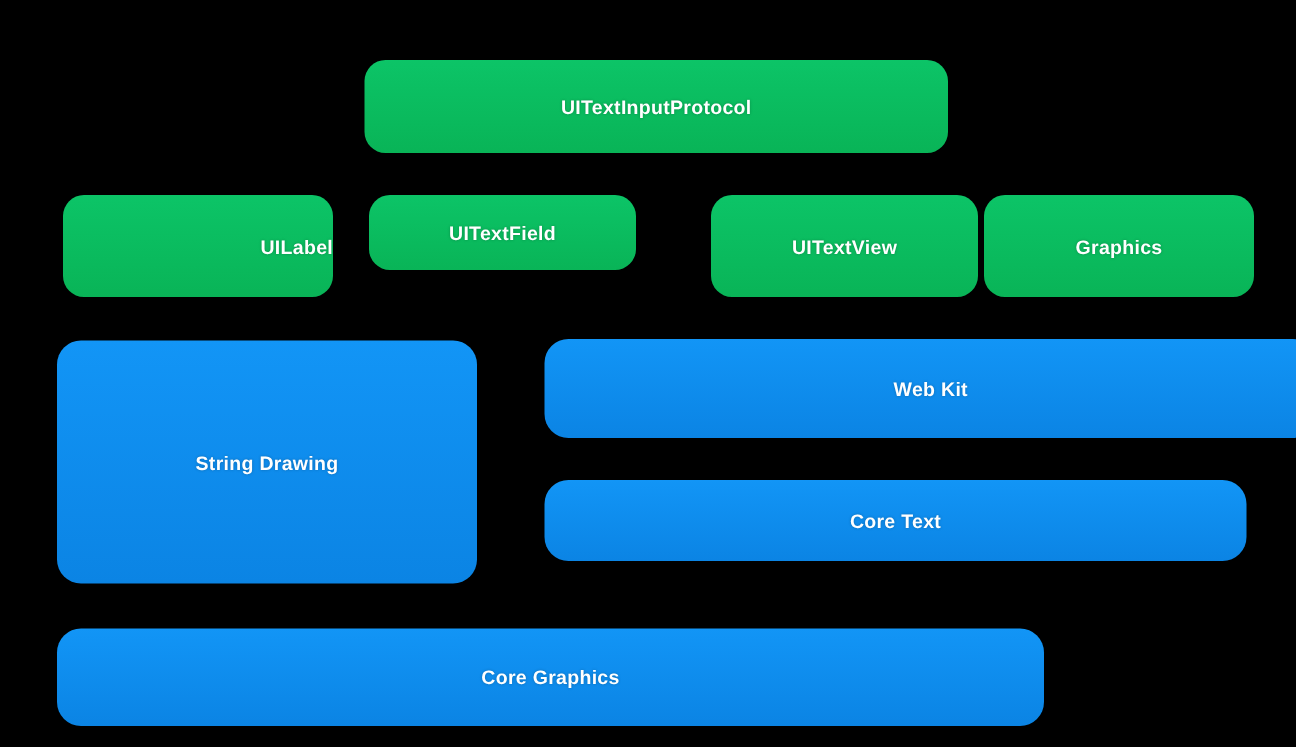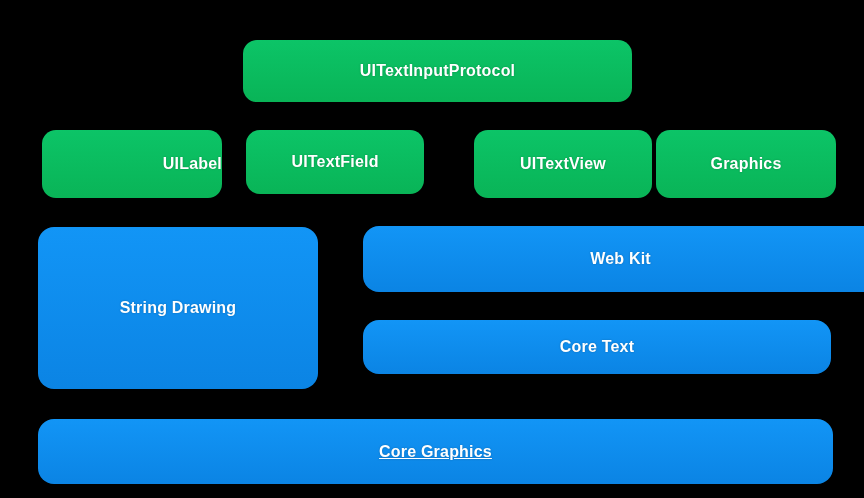--- a/index.html
+++ b/index.html
@@ -15,48 +15,48 @@
     overflow: hidden;
     font-family: "Liberation Sans", "DejaVu Sans", sans-serif;
   }
   .box {
     position: absolute;
     display: flex;
     align-items: center;
     justify-content: center;
     color: #ffffff;
     font-weight: bold;
-    font-size: 16px;
+    font-size: 13px;
     letter-spacing: 0.2px;
     text-shadow: 0 0 2px rgba(0,0,0,0.25);
     box-sizing: border-box;
   }
   .green {
     background: linear-gradient(180deg, #0cc467 0%, #09b457 100%);
     border-radius: 14px;
   }
   .blue {
     background: linear-gradient(180deg, #1295f6 0%, #0b84e4 100%);
     border-radius: 16px;
   }
 
   
   .pos-protocol     { left: 243px; top: 40px;  width: 389px; height: 62px; }
 
   
   .pos-uilabel      { left: 42px;  top: 130px; width: 180px; height: 68px; justify-content: flex-end; }
-  .pos-uitextfield  { left: 246px; top: 130px; width: 178px; height: 64px; }
+  .pos-uitextfield  { left: 246px; top: 130px; width: 178px; height: 50px; }
   .pos-uitextview   { left: 474px; top: 130px; width: 178px; height: 68px; }
   .pos-uiwebview    { left: 656px; top: 130px; width: 180px; height: 68px; }
 
   
   .pos-stringdrawing{ left: 38px;  top: 227px; width: 280px; height: 162px; }
   .pos-webkit       { left: 363px; top: 226px; width: 515px; height: 66px; }
   .pos-coretext     { left: 363px; top: 320px; width: 468px; height: 54px; }
-  .pos-coregraphics { left: 38px;  top: 419px; width: 795px; height: 65px; text-decoration: underline; }
+  .pos-coregraphics { left: 38px;  top: 419px; width: 658px; height: 65px; }
 </style>
 </head>
 <body>
 
 <div class="stage">
 
   <div class="box green pos-protocol">
     <span>UITextInputProtocol</span>
   </div>
 

